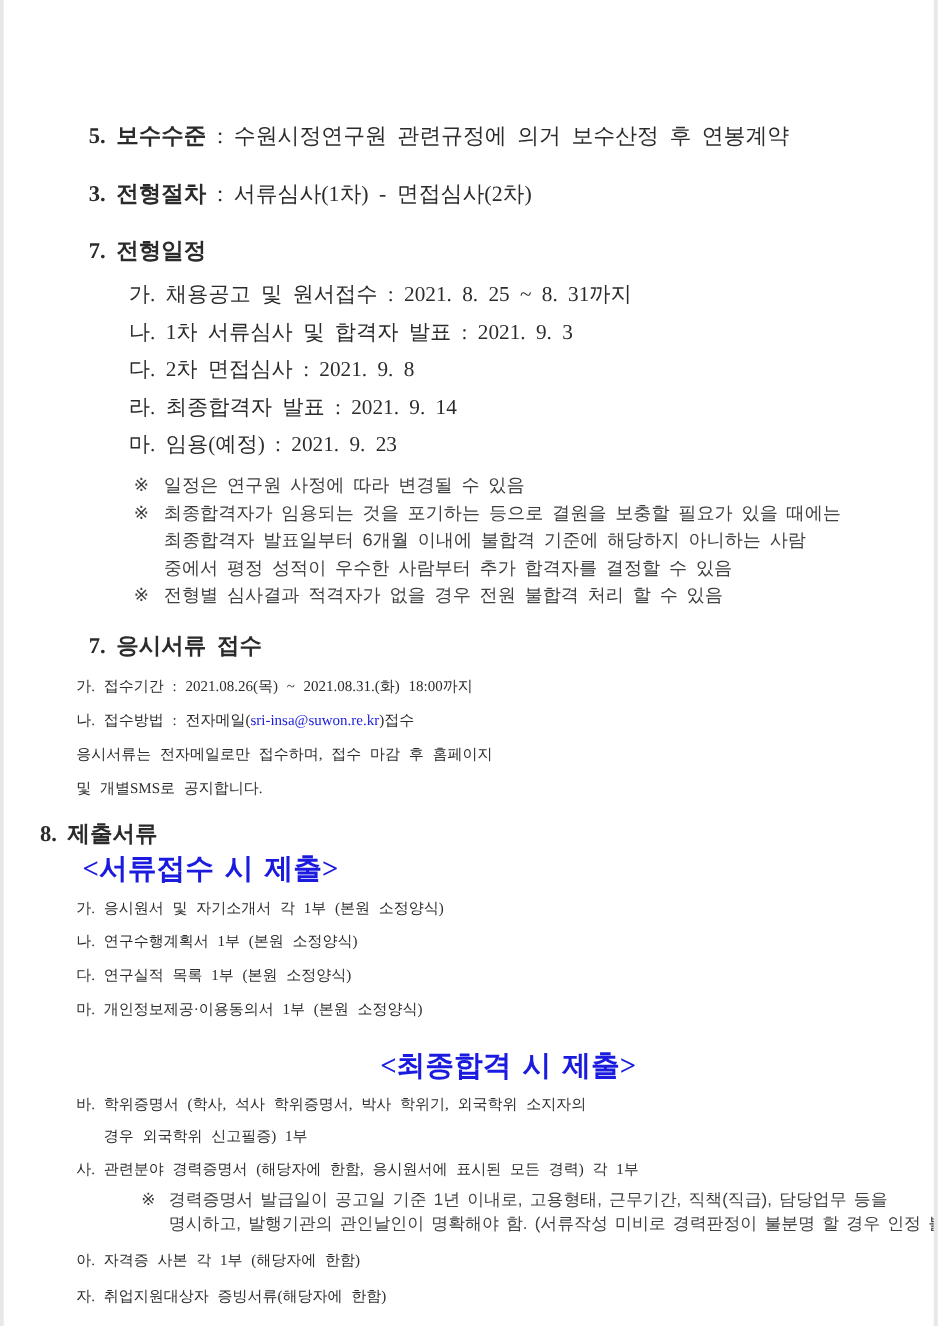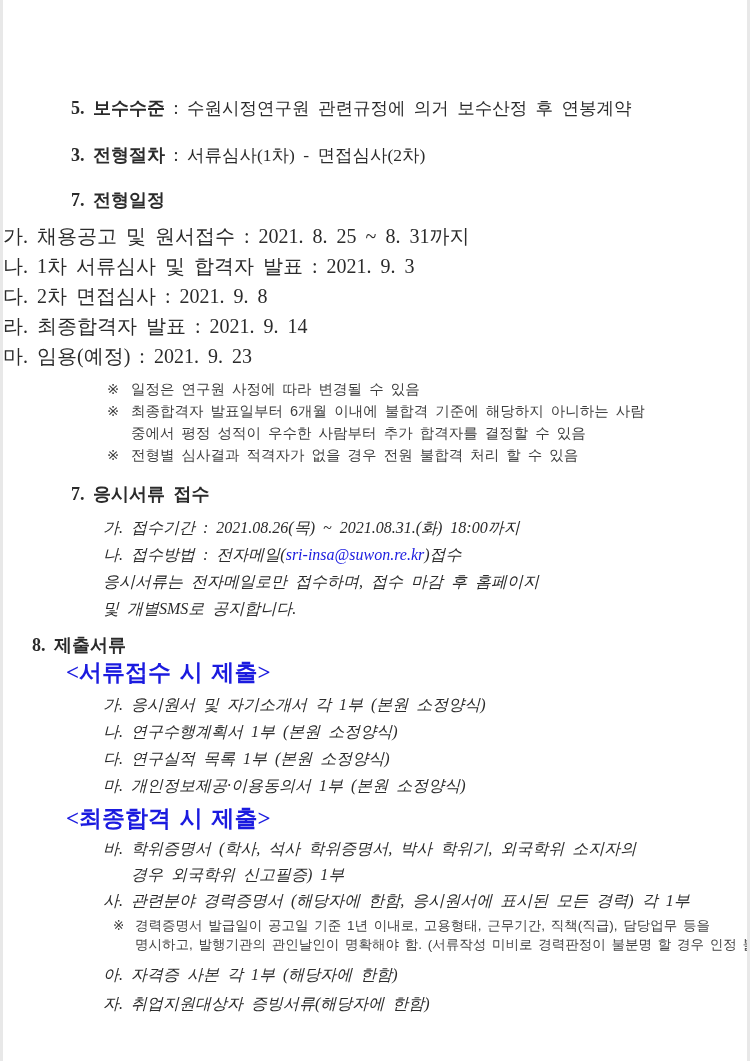--- a/index.html
+++ b/index.html
@@ -26,24 +26,24 @@
     line-height: 23px;
     font-weight: bold;
     word-spacing: 4px;
   }
   .sec .plain { font-weight: normal; font-size: 17.5px; }
   .sec .sep { font-weight: normal; white-space: pre; }
 
   .mt-sec { margin-top: 24px; }
 
   
-  .items { margin-top: 9px; font-size: 20px; word-spacing: 4px; }
+  .items { margin-left: 100px; margin-top: 9px; font-size: 17px; word-spacing: 4px; }
   .items .item { line-height: 30px; }
 
-  .items-tight { margin-left: 100px; margin-top: 8px; font-size: 16px; word-spacing: 4px; font-style: italic; }
+  .items-tight { margin-left: 58px; margin-top: 8px; font-size: 12px; word-spacing: 4px; }
   .items-tight .item { line-height: 27px; }
 
   
   .notes {
     margin-left: 104px;
     margin-right: 48px;
     margin-top: 7px;
     font-family: "Liberation Sans", "DejaVu Sans", sans-serif;
     font-size: 14.5px;
     color: var(--note-text, #3f3f3f);
@@ -110,20 +110,21 @@
     <div class="item line">마. 임용(예정) : 2021. 9. 23</div>
   </div>
   <div class="notes">
     <div class="note">
       <span class="marker">※</span>
       <span class="ntext line">일정은 연구원 사정에 따라 변경될 수 있음</span>
     </div>
     <div class="note">
       <span class="marker">※</span>
       <span class="ntext">
+        <div class="line">최종합격자가 임용되는 것을 포기하는 등으로 결원을 보충할 필요가 있을 때에는</div>
         <div class="line">최종합격자 발표일부터 6개월 이내에 불합격 기준에 해당하지 아니하는 사람</div>
         <div class="line">중에서 평정 성적이 우수한 사람부터 추가 합격자를 결정할 수 있음</div>
       </span>
     </div>
     <div class="note">
       <span class="marker">※</span>
       <span class="ntext line">전형별 심사결과 적격자가 없을 경우 전원 불합격 처리 할 수 있음</span>
     </div>
   </div>
 
@@ -146,21 +147,21 @@
   <div class="sec line" style="margin-top:12px;margin-left:29px;">
     <span>8. 제출서류</span>
   </div>
   <div class="bluehead line" style="margin-top:4px;">&lt;서류접수 시 제출&gt;</div>
   <div class="items-tight" style="margin-top:6px;">
     <div class="item line">가. 응시원서 및 자기소개서 각 1부 (본원 소정양식)</div>
     <div class="item line">나. 연구수행계획서 1부 (본원 소정양식)</div>
     <div class="item line">다. 연구실적 목록 1부 (본원 소정양식)</div>
     <div class="item line">마. 개인정보제공·이용동의서 1부 (본원 소정양식)</div>
   </div>
-  <div class="bluehead line" style="margin-top:8px;">&lt;최종합격 시 제출&gt;</div>
+  <div class="bluehead line" style="margin-top:20px;text-align:center;">&lt;최종합격 시 제출&gt;</div>
   <div class="items-tight" style="margin-top:5px;">
     <div class="item hang" style="line-height:26px;">
       <span class="lbl">바. </span>
       <span class="cont">
         <div class="line">학위증명서 (학사, 석사 학위증명서, 박사 학위기, 외국학위 소지자의</div>
         <div class="line">경우 외국학위 신고필증) 1부</div>
       </span>
     </div>
     <div class="item line" style="line-height:26px;">사. 관련분야 경력증명서 (해당자에 한함, 응시원서에 표시된 모든 경력) 각 1부</div>
   </div>

